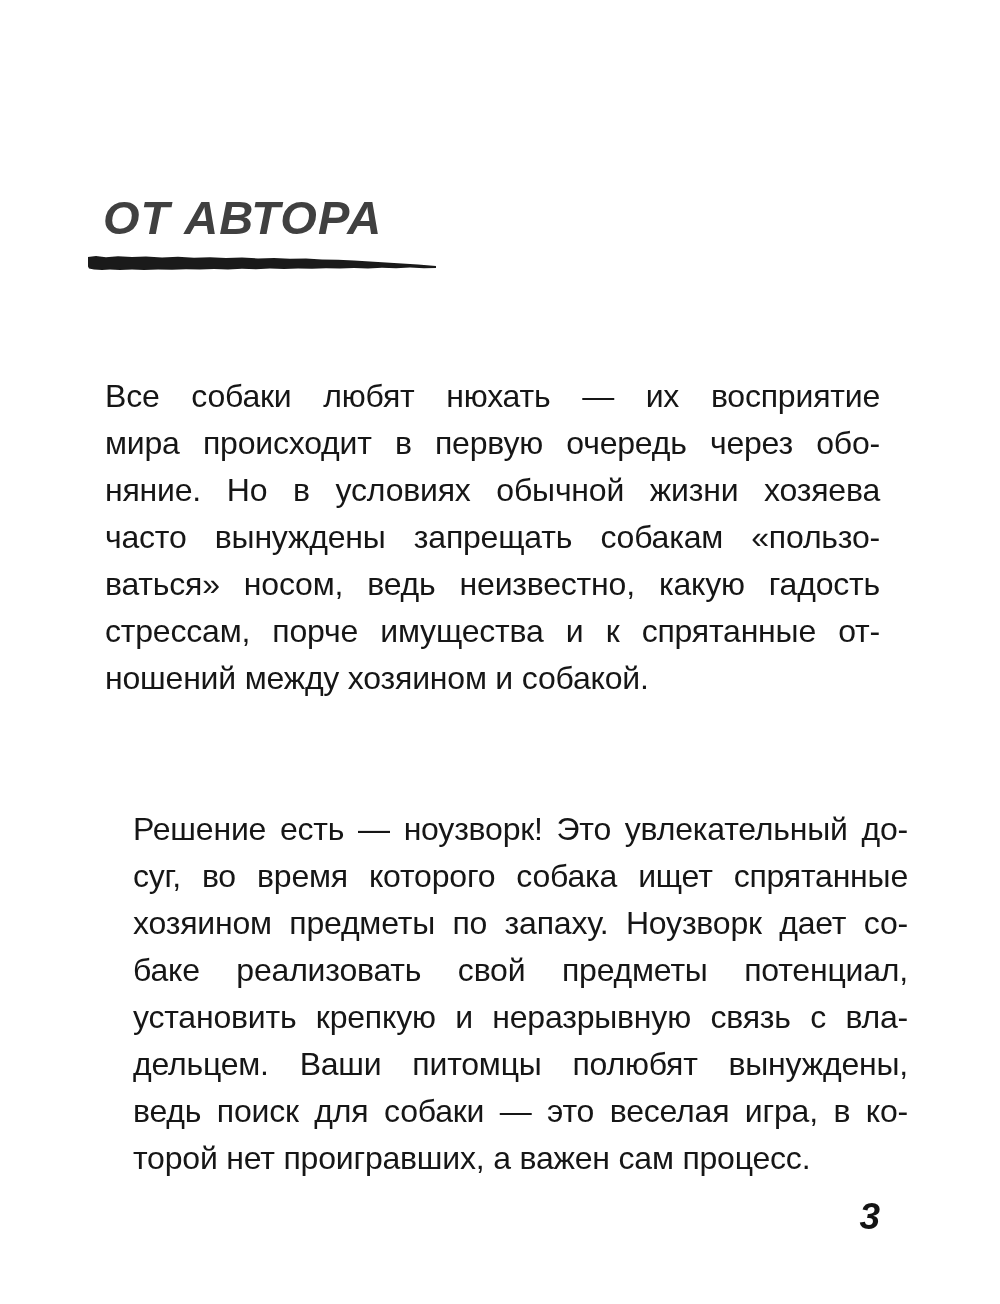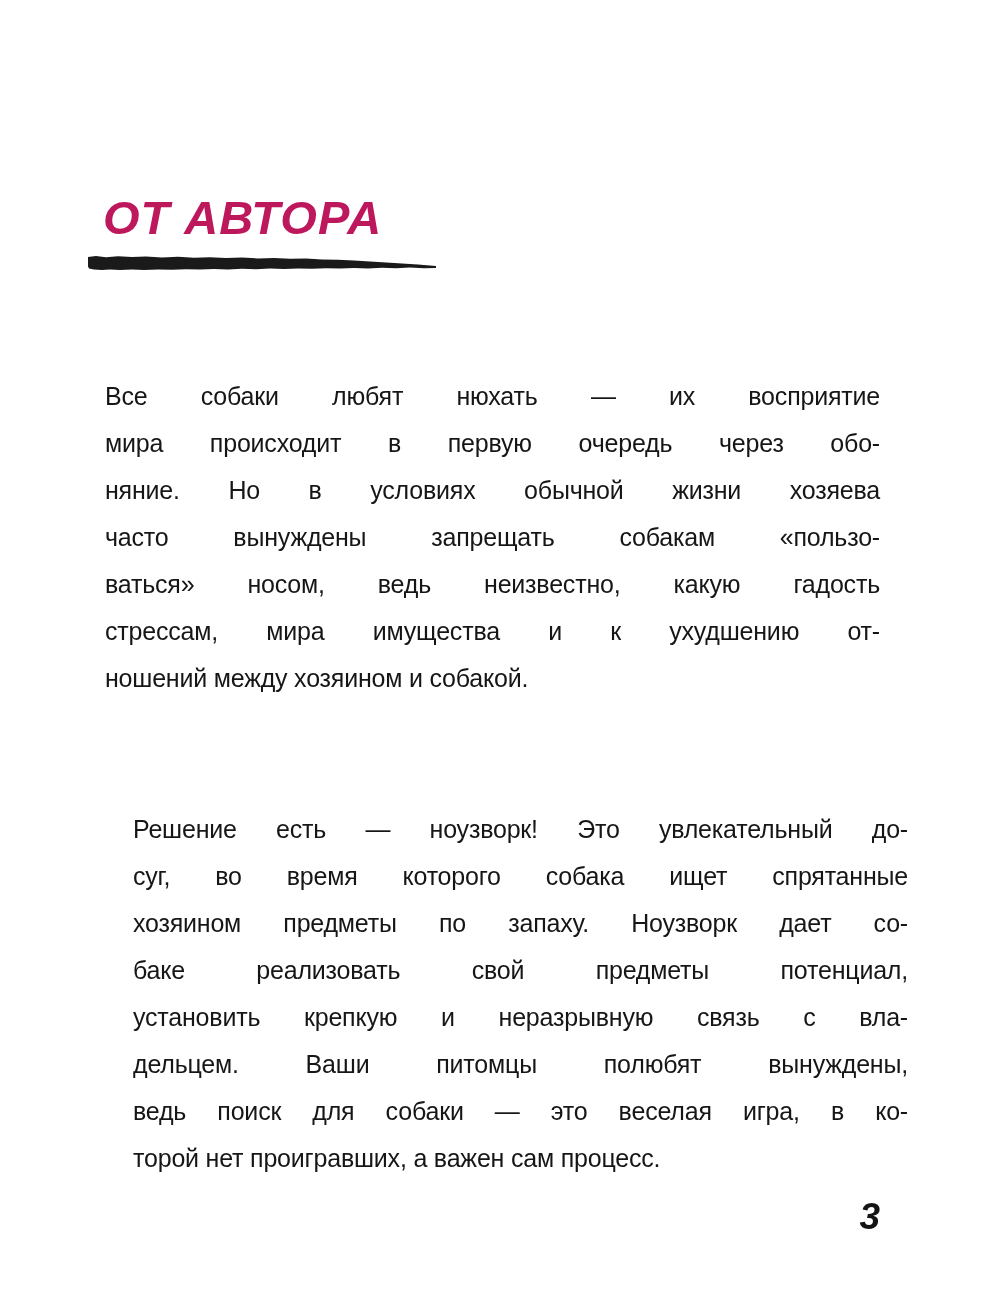--- a/index.html
+++ b/index.html
@@ -24,41 +24,41 @@
     position: absolute;
     left: 103px;
     top: 192px;
     margin: 0;
     font-family: "Liberation Sans", sans-serif;
     font-style: italic;
     font-weight: 700;
     font-size: 47px;
     line-height: 52px;
     letter-spacing: 1px;
-    color: #be185d;
+    color: #404040;
     white-space: nowrap;
   }
   .brush-underline {
     position: absolute;
     left: 88px;
     top: 253px;
     width: 348px;
     height: 20px;
   }
   .para {
     position: absolute;
     left: 105px;
     width: 775px;
   }
   .para-1 { top: 373px; }
   .para-2 { top: 806px; margin-left: 28px; }
   .line {
     height: 47px;
     line-height: 47px;
-    font-size: 25px;
+    font-size: 32px;
     letter-spacing: -0.2px;
     color: #161616;
     text-align: justify;
     text-align-last: justify;
     white-space: nowrap;
     overflow: visible;
   }
   .line.last {
     text-align: center;
     text-align-last: left;
@@ -95,21 +95,21 @@
       126,16 112,16.6 98,16.2 84,16.8 70,16.4 56,17 44,16.6 32,17 22,16.6
       14,17 6,16.4 1,15.4 0,13.5"></polygon>
   </svg>
 
   <section class="para para-1">
     <div class="line">Все собаки любят нюхать — их восприятие</div>
     <div class="line">мира происходит в первую очередь через обо-</div>
     <div class="line">няние. Но в условиях обычной жизни хозяева</div>
     <div class="line">часто вынуждены запрещать собакам «пользо-</div>
     <div class="line">ваться» носом, ведь неизвестно, какую гадость</div>
-    <div class="line">стрессам, мира имущества и к ухудшению от-</div>
+    <div class="line">стрессам, порче имущества и к спрятанные от-</div>
     <div class="line last">ношений между хозяином и собакой.</div>
   </section>
 
   <section class="para para-2">
     <div class="line">Решение есть — ноузворк! Это увлекательный до-</div>
     <div class="line">суг, во время которого собака ищет спрятанные</div>
     <div class="line">хозяином предметы по запаху. Ноузворк дает со-</div>
     <div class="line">баке реализовать свой предметы потенциал,</div>
     <div class="line">установить крепкую и неразрывную связь с вла-</div>
     <div class="line">дельцем. Ваши питомцы полюбят вынуждены,</div>

